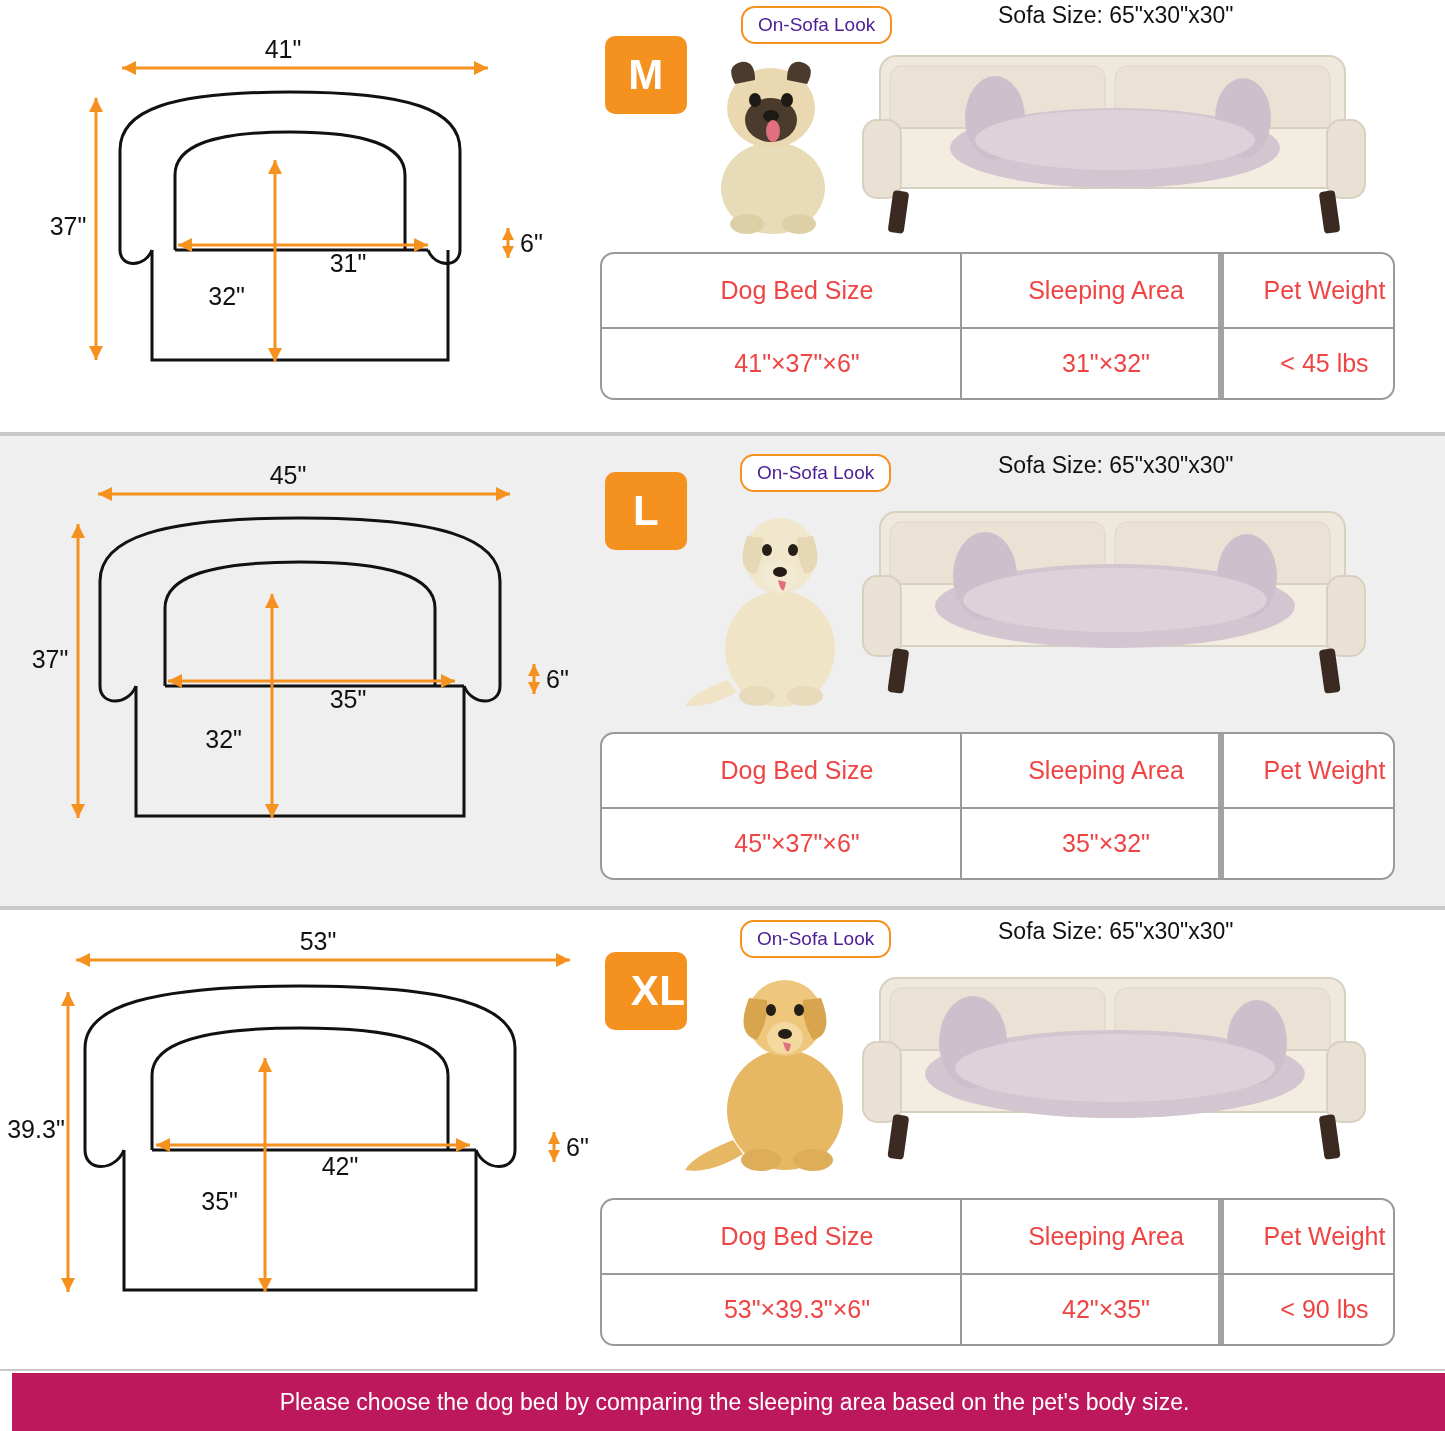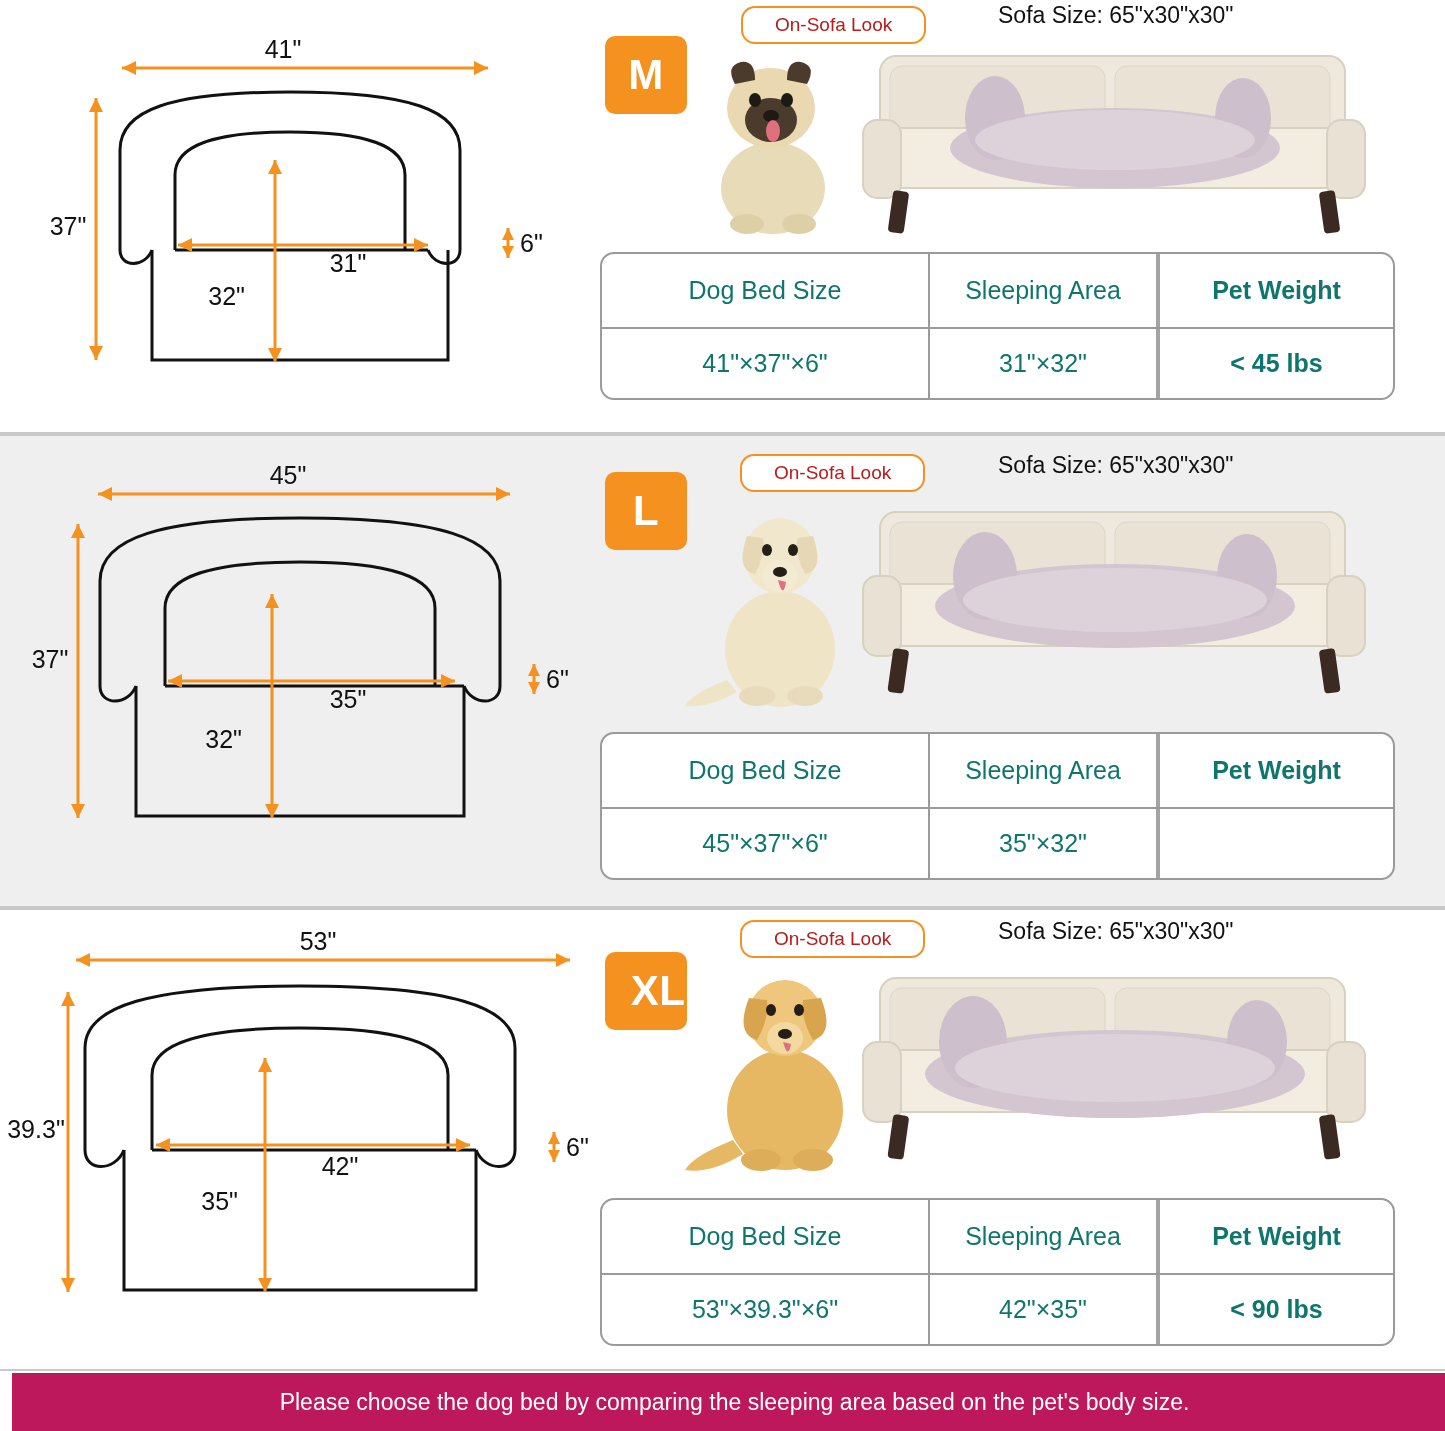--- a/index.html
+++ b/index.html
@@ -54,23 +54,23 @@
     align-items: center;
     justify-content: center;
     letter-spacing: 0.5px;
   }
 
   .onsofa {
     position: absolute;
     border: 2px solid #F5911E;
     border-radius: 14px;
     background: #fff;
-    padding: 6px 32px;
+    padding: 6px 15px;
     font-size: 19px;
-    color: #b91c1c;
+    color: #4c1d95;
     white-space: nowrap;
   }
 
   .sofa-size {
     position: absolute;
     font-size: 23px;
     color: #111;
     white-space: nowrap;
   }
 
@@ -82,25 +82,26 @@
     border-radius: 14px;
     overflow: hidden;
     width: 795px;
   }
   .spec-table .trow { display: flex; }
   .spec-table .trow.head .cell { font-size: 25px; padding: 22px 4px; }
   .spec-table .trow.body .cell { font-size: 25px; padding: 20px 4px; }
   .spec-table .trow.head { border-bottom: 2px solid #9a9a9a; }
   .spec-table .cell {
     text-align: center;
-    color: #0f766e;
+    color: #ef4444;
+    margin-left: 32px;
   }
   .spec-table .cell.c1 { flex: 0 0 328px; border-right: 2px solid #9a9a9a; }
-  .spec-table .cell.c2 { flex: 0 0 230px; border-right: 4px solid #a3a3a3; }
-  .spec-table .cell.c3 { flex: 1 1 auto; font-weight: bold; }
+  .spec-table .cell.c2 { flex: 0 0 230px; border-right: 6px solid #a3a3a3; }
+  .spec-table .cell.c3 { flex: 1 1 auto; }
 
   
   .footer {
     position: absolute;
     left: 12px; bottom: 0;
     width: 1445px;
     height: 58px;
     background: #be185d;
     color: #fff;
     display: flex;

